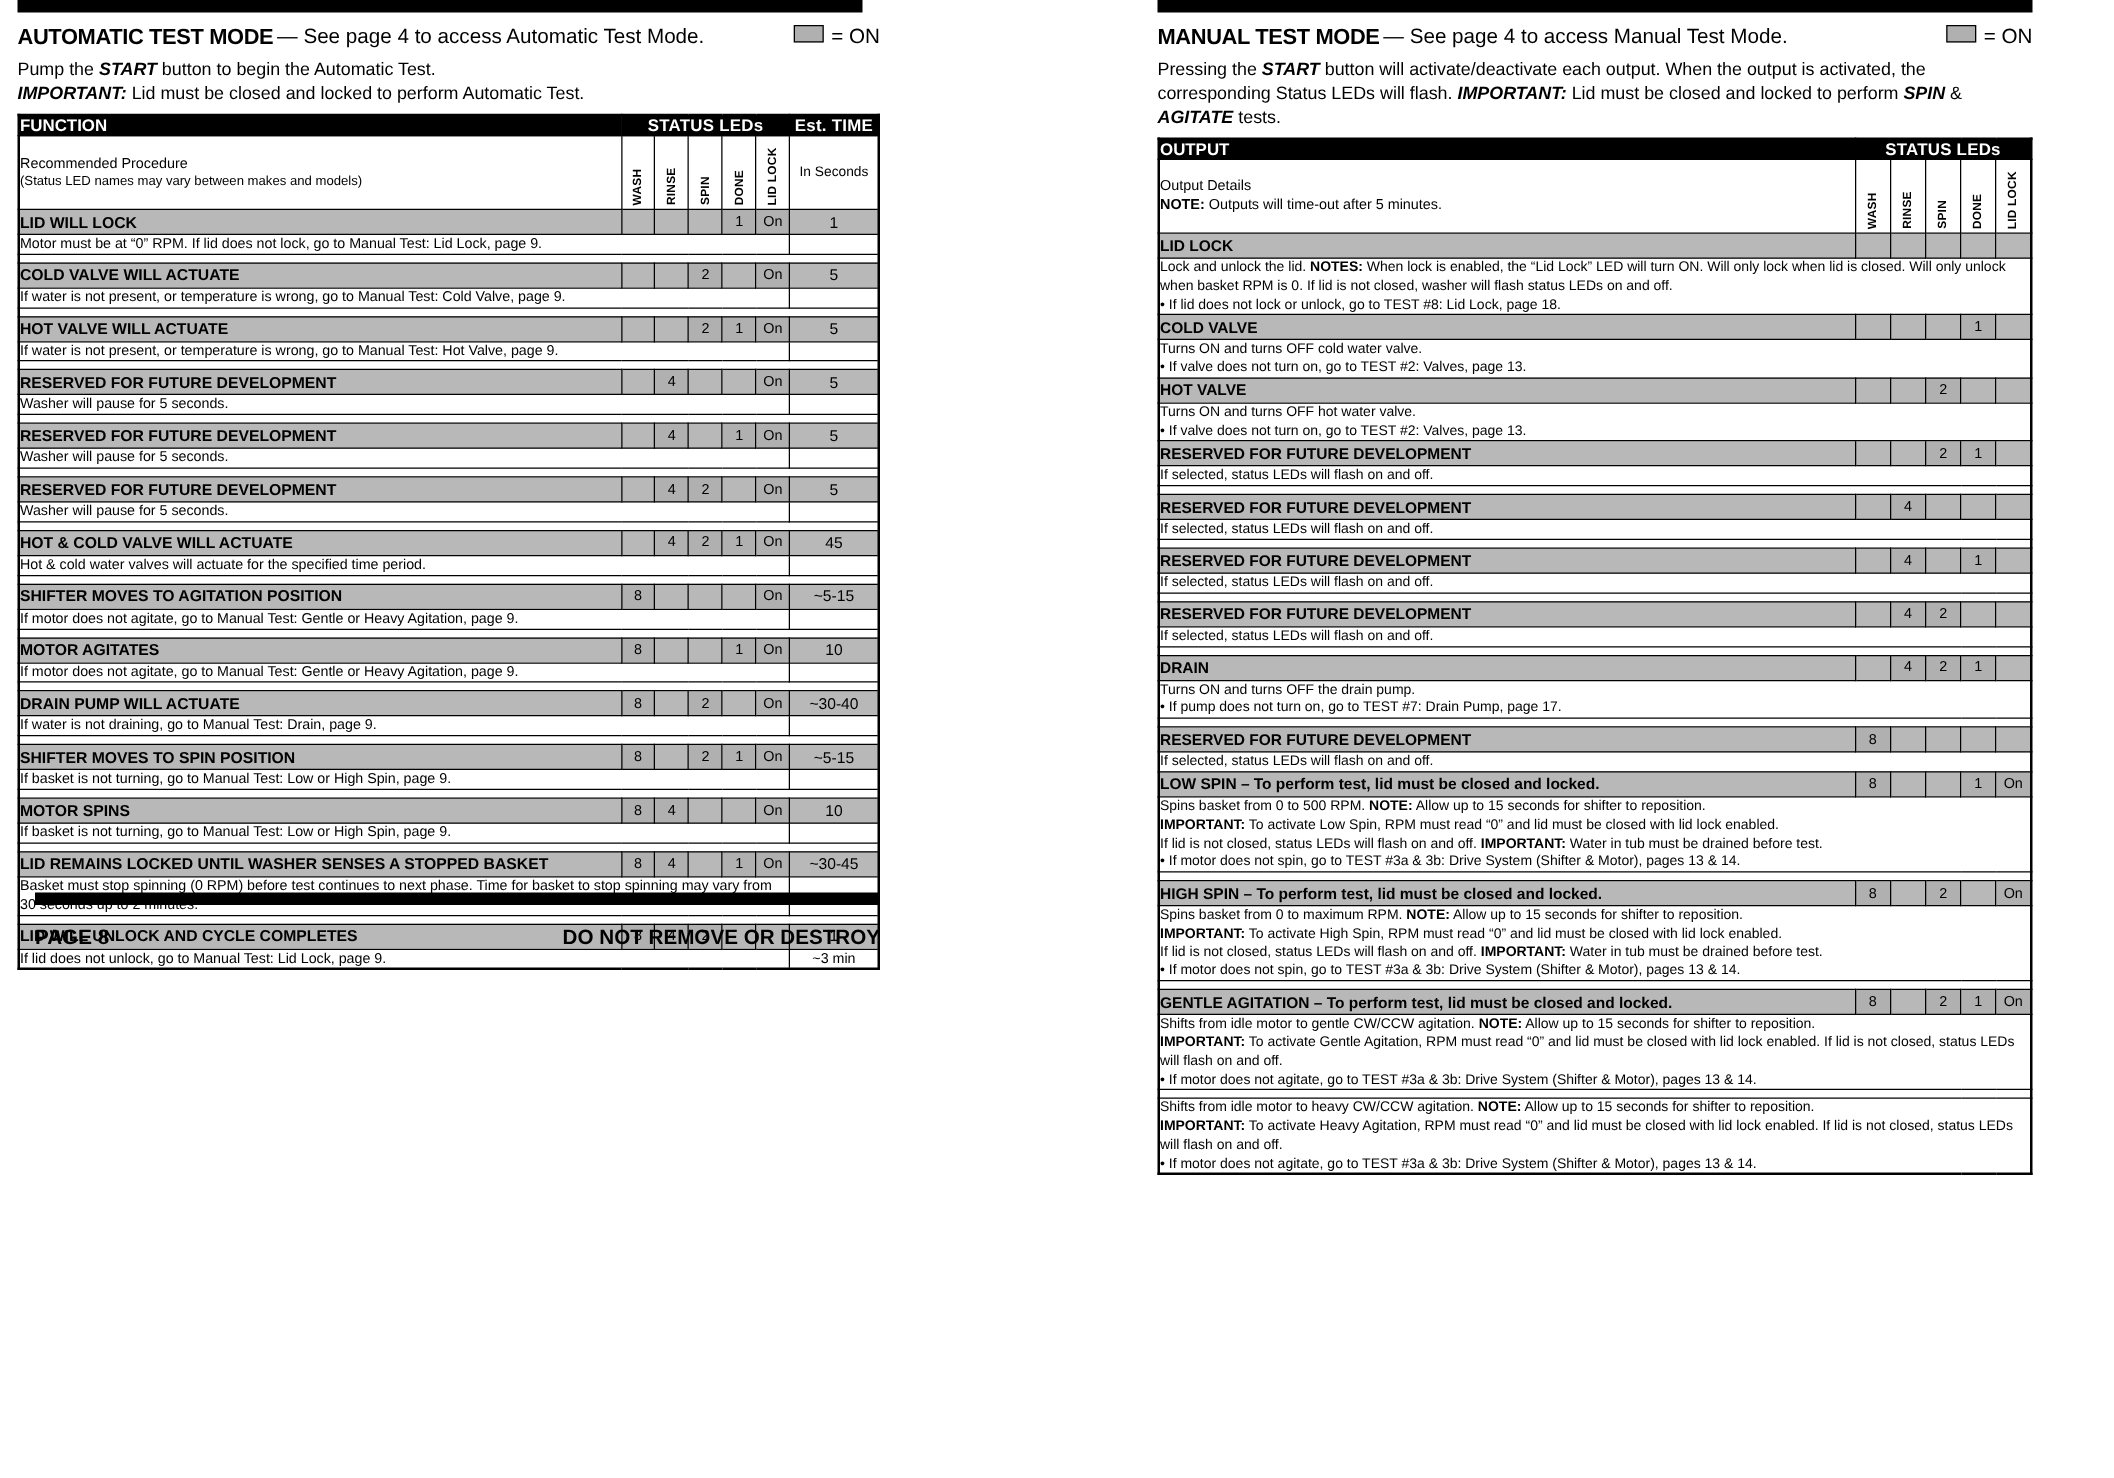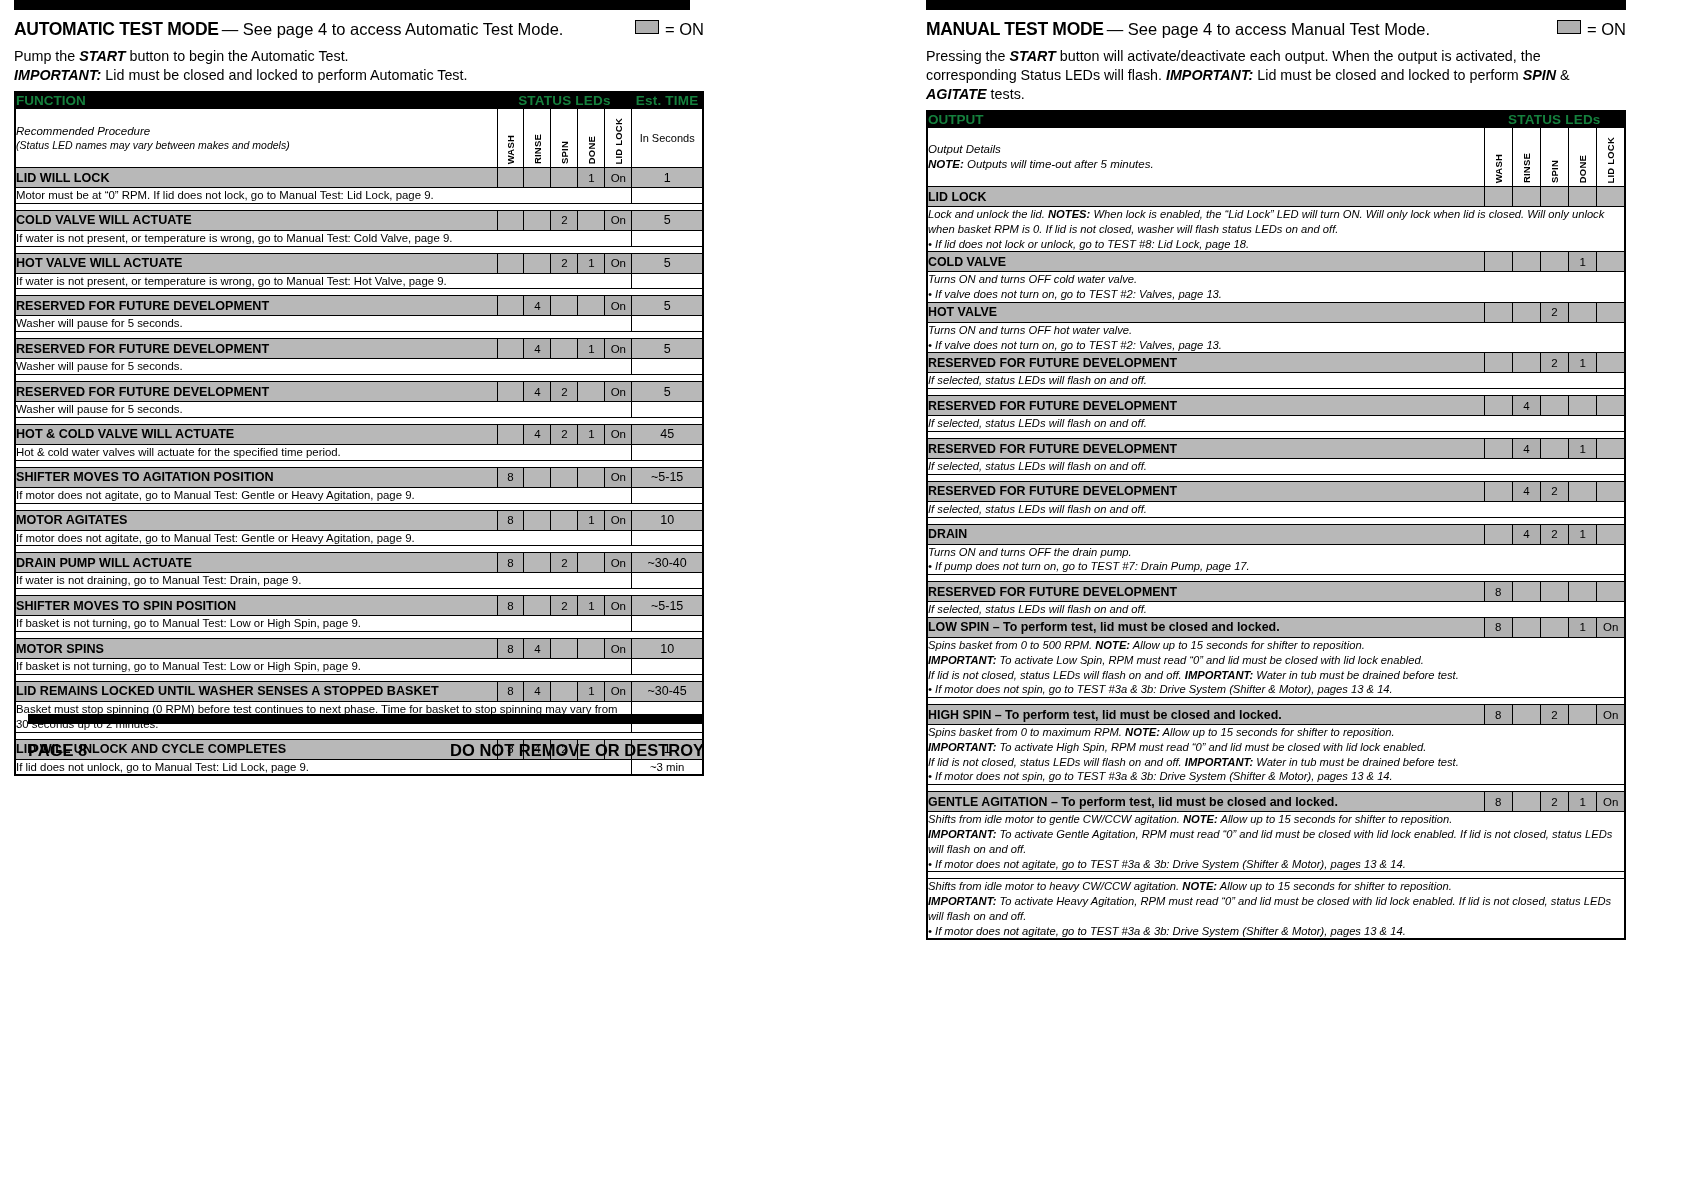--- a/index.html
+++ b/index.html
@@ -76,33 +76,32 @@
   }
   table.grid td, table.grid th {
     border: 1px solid #000;
     padding: 0;
     vertical-align: middle;
   }
 
   
   .hdr-black {
     background: #000;
-    color: #15803d;
+    color: #ffffff;
     font-weight: bold;
     font-size: 13.5px;
     padding: 5px 6px;
     text-align: left;
   }
   .hdr-black.center { text-align: center; letter-spacing: 0.2px; }
 
   .proc-cell {
     font-size: 11.5px;
     padding: 6px 6px;
     line-height: 1.28;
-    font-style: italic;
   }
   .proc-cell .small { font-size: 10.5px; }
 
   .vert {
     font-size: 9.5px;
     font-weight: bold;
     writing-mode: vertical-rl;
     transform: rotate(180deg);
     white-space: nowrap;
     text-align: left;
@@ -165,21 +164,20 @@
     font-weight: bold;
     font-size: 12.4px;
     padding: 4px 6px;
     background: #b8b8b8;
   }
   .out-desc {
     background: #fff;
     font-size: 11.2px;
     padding: 4px 6px;
     line-height: 1.32;
-    font-style: italic;
   }
   .footbar {
     position: absolute;
     height: 10px;
     background: #000;
   }
   .foot-left { left: 14px; width: 676px; bottom: 52px; }
   .foot-row {
     position: absolute;
     bottom: 16px;

